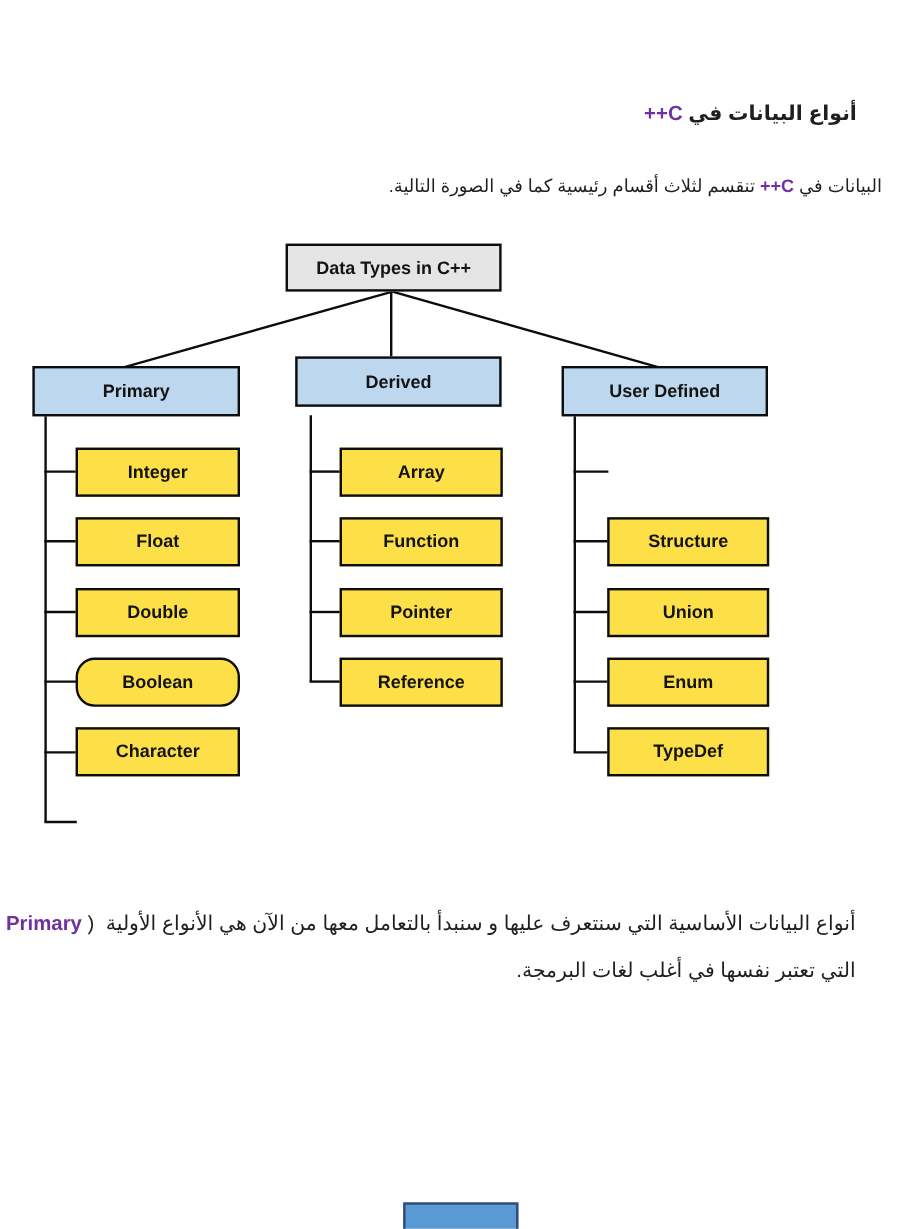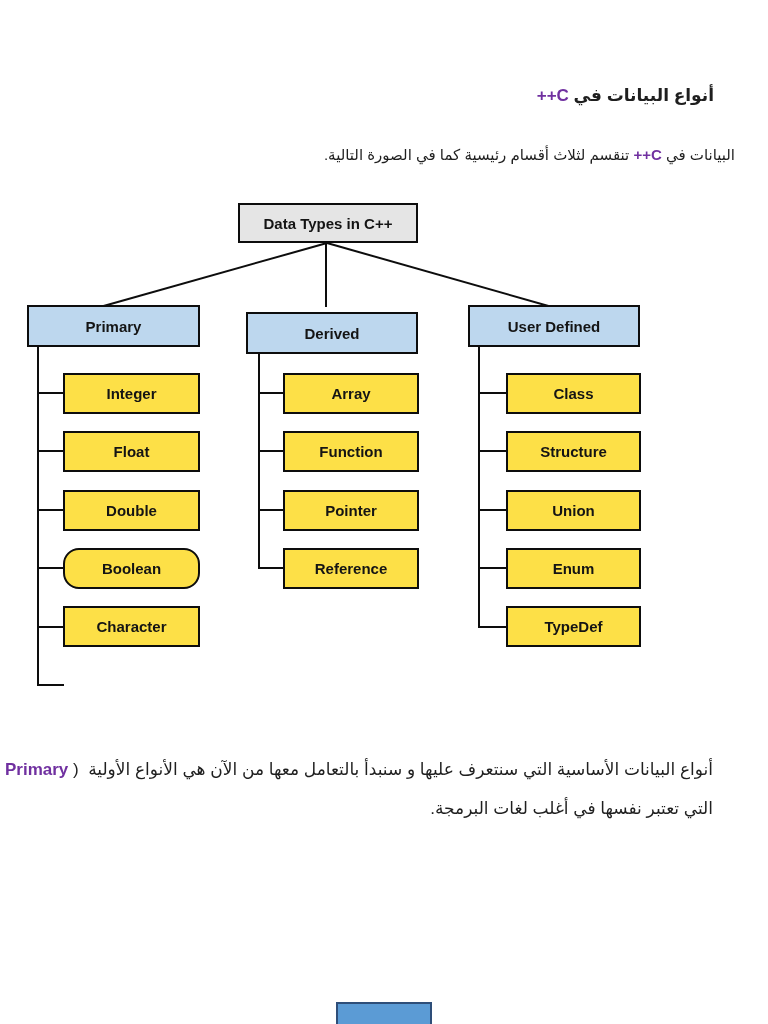--- a/index.html
+++ b/index.html
@@ -91,35 +91,34 @@
     <line x1="478" y1="393" x2="507" y2="393" stroke="#0d0d0d" stroke-width="2"></line>
     <line x1="478" y1="451" x2="507" y2="451" stroke="#0d0d0d" stroke-width="2"></line>
     <line x1="478" y1="510" x2="507" y2="510" stroke="#0d0d0d" stroke-width="2"></line>
     <line x1="478" y1="568" x2="507" y2="568" stroke="#0d0d0d" stroke-width="2"></line>
     <line x1="478" y1="627" x2="507" y2="627" stroke="#0d0d0d" stroke-width="2"></line>
   </svg>
 
   <div class="node root-node" style="left:238px;top:203px;width:180px;height:40px;">Data Types in C++</div>
 
   <div class="node branch-node" style="left:27px;top:305px;width:173px;height:42px;">Primary</div>
-  <div class="node branch-node" style="left:246px;top:312px;width:172px;height:42px;">Derived</div>
+  <div class="node branch-node" style="left:246px;top:297px;width:172px;height:42px;">Derived</div>
   <div class="node branch-node" style="left:468px;top:305px;width:172px;height:42px;">User Defined</div>
 
   <div class="node leaf-node" style="left:63px;top:373px;width:137px;height:41px;">Integer</div>
   <div class="node leaf-node" style="left:63px;top:431px;width:137px;height:41px;">Float</div>
   <div class="node leaf-node" style="left:63px;top:490px;width:137px;height:41px;">Double</div>
   <div class="node leaf-node" style="left:63px;top:548px;width:137px;height:41px;border-radius:16px;">Boolean</div>
   <div class="node leaf-node" style="left:63px;top:606px;width:137px;height:41px;">Character</div>
 
   <div class="node leaf-node" style="left:283px;top:373px;width:136px;height:41px;">Array</div>
   <div class="node leaf-node" style="left:283px;top:431px;width:136px;height:41px;">Function</div>
   <div class="node leaf-node" style="left:283px;top:490px;width:136px;height:41px;">Pointer</div>
   <div class="node leaf-node" style="left:283px;top:548px;width:136px;height:41px;">Reference</div>
 
-  <div class="node leaf-node" style="left:506px;top:373px;width:135px;height:41px;">Class</div>
   <div class="node leaf-node" style="left:506px;top:431px;width:135px;height:41px;">Structure</div>
   <div class="node leaf-node" style="left:506px;top:490px;width:135px;height:41px;">Union</div>
   <div class="node leaf-node" style="left:506px;top:548px;width:135px;height:41px;">Enum</div>
   <div class="node leaf-node" style="left:506px;top:606px;width:135px;height:41px;">TypeDef</div>
 </div>
 
 <div class="abs footer-par">
   <div class="line">
     <span>أنواع البيانات الأساسية التي سنتعرف عليها و سنبدأ بالتعامل معها من الآن هي الأنواع الأولية</span>
     <span class="ltr-chunk">

